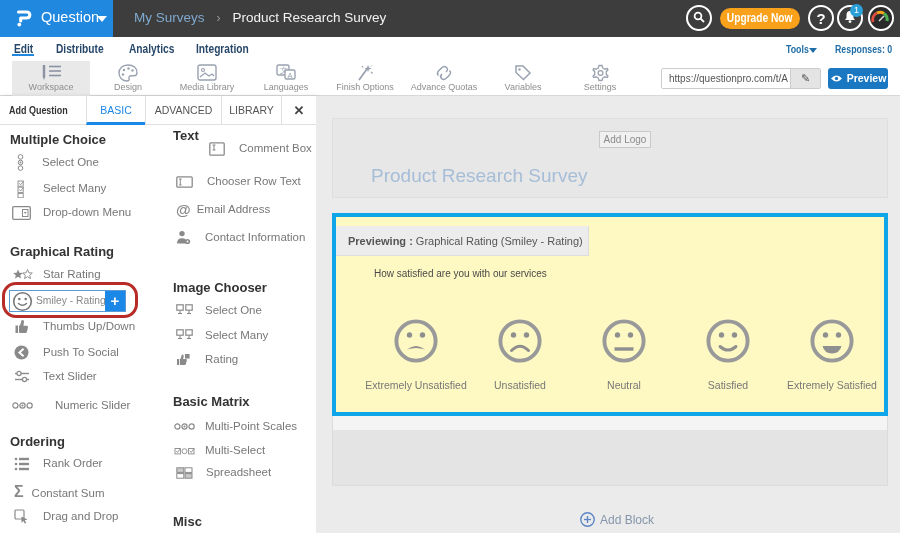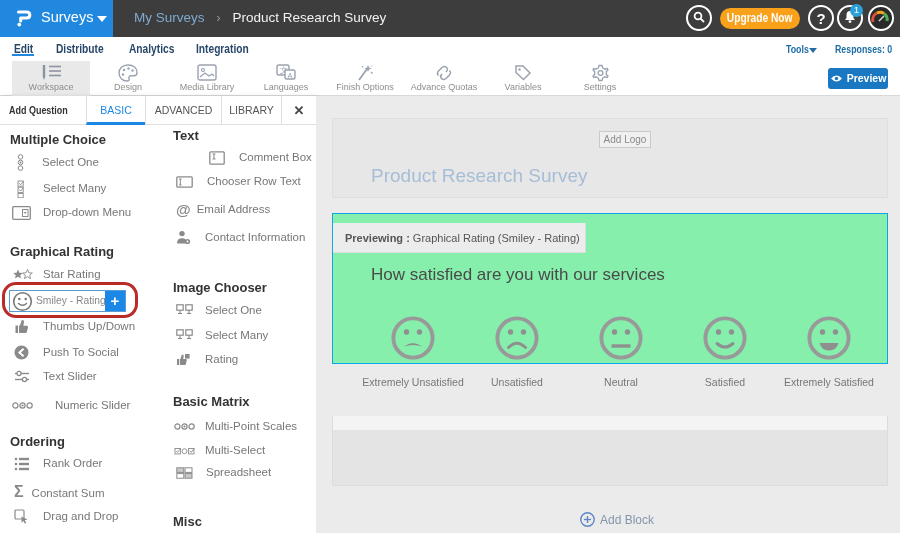--- a/index.html
+++ b/index.html
@@ -49,39 +49,39 @@
 .plusbtn { position:absolute; right:0; top:0; width:20px; height:20px; background:#1b87e6; color:#fff; font-size:15px; font-weight:bold; text-align:center; line-height:19px; }
 .shead { position:absolute; font-size:13px; font-weight:bold; color:#333; white-space:nowrap; }
 .sitem { position:absolute; font-size:11.5px; color:#777; white-space:nowrap; }
 .sitem svg { vertical-align:middle; margin-right:8px; }
 
 
 .content { position:absolute; left:316px; top:96px; width:584px; height:437px; background:#ebebeb; }
 .hcard { position:absolute; left:16px; top:22px; width:556px; height:80px; background:#e7e7e7; border:1px solid #dedede; }
 .addlogo { position:absolute; left:266px; top:12px; width:52px; height:17px; border:1px solid #c9c9c9; background:#f0f0f0; font-size:10px; color:#8a8a8a; text-align:center; line-height:15px; }
 .htitle { position:absolute; left:38px; top:46px; font-size:19px; color:#a6bdd7; }
-.qcard { position:absolute; left:16px; top:117px; width:556px; height:151px; background:#86efac; border:1px solid #0ea5e9; }
+.qcard { position:absolute; left:16px; top:117px; width:556px; height:203px; background:#fef9c3; border:4px solid #0ea5e9; }
 .ptab { position:absolute; left:0px; top:9px; width:253px; height:30px; background:#ececec; border-right:1px solid #ddd; border-bottom:1px solid #ddd; font-size:11px; color:#555; line-height:30px; padding-left:12px; white-space:nowrap; }
-.qtext { position:absolute; left:38px; top:51px; font-size:17px; color:#4a4a4a; }
+.qtext { position:absolute; left:38px; top:51px; font-size:10px; color:#4a4a4a; }
 .smiley { position:absolute; top:102px; width:44px; height:44px; }
 .slabel { position:absolute; top:162px; font-size:10.5px; color:#777; text-align:center; width:130px; }
 .footblock { position:absolute; left:16px; top:320px; width:556px; height:70px; background:#e4e4e4; border:1px solid #dcdcdc; border-top:none; }
 .footstrip { position:absolute; left:0; top:0; width:100%; height:14px; background:#f4f4f4; }
 .addblock { position:absolute; left:0; width:584px; top:416px; text-align:center; text-indent:18px; font-size:12px; color:#8496ab; }
 </style>
 </head>
 <body>
 
 <div class="topbar">
   <div class="logo">
     <svg style="position:absolute;left:16px;top:8px" width="18" height="21" viewBox="0 0 18 21">
       <path d="M2.5 4 L10.5 4 Q13.8 4 13.8 7 Q13.8 10 10.5 10 L4.7 10 L4.7 13" fill="none" stroke="#fff" stroke-width="3.1" stroke-linecap="round" stroke-linejoin="round"></path>
       <circle cx="3.3" cy="16.6" r="1.9" fill="#fff"></circle>
     </svg>
-    <span class="ptxt">Surveys</span>
+    <span class="ptxt">Question</span>
     <div class="caret-w"></div>
   </div>
   <div class="crumb">My Surveys<span class="sep">›</span><span class="cur">Product Research Survey</span></div>
   <div class="circbtn" style="left:686px;">
     <svg width="12" height="12" viewBox="0 0 12 12" style="margin-top:4px">
         <circle cx="5" cy="5" r="3.4" fill="none" stroke="#fff" stroke-width="1.8"></circle>
         <line x1="7.6" y1="7.6" x2="11" y2="11" stroke="#fff" stroke-width="1.8"></line>
       </svg>
   </div>
   <div class="upgrade"><span style="display:inline-block;transform:scaleX(0.85);transform-origin:center;white-space:nowrap;">Upgrade Now</span></div>
@@ -176,20 +176,21 @@
       </svg>
     <div class="lbl">Variables</div>
   </div>
   <div class="tool" style="left:563px; width:74px;">
     <svg width="19" height="19" viewBox="0 0 19 19">
         <path d="M9.5 1.5 L11 1.5 L11.7 4 A6 6 0 0 1 13.8 5.2 L16.3 4.5 L17 5.8 L15.2 7.7 A6 6 0 0 1 15.2 10.3 L17 12.2 L16.3 13.5 L13.8 12.8 A6 6 0 0 1 11.7 14 L11 16.5 L9.5 16.5 L8 16.5 L7.3 14 A6 6 0 0 1 5.2 12.8 L2.7 13.5 L2 12.2 L3.8 10.3 A6 6 0 0 1 3.8 7.7 L2 5.8 L2.7 4.5 L5.2 5.2 A6 6 0 0 1 7.3 4 L8 1.5 Z" fill="none" stroke="#9aa2b0" stroke-width="1.3"></path>
         <circle cx="9.5" cy="9" r="2.4" fill="none" stroke="#9aa2b0" stroke-width="1.3"></circle>
       </svg>
     <div class="lbl">Settings</div>
   </div>
+  <div class="urlbox">https://questionpro.com/t/A<div class="pencilbox">✎</div></div>
   <div class="previewbtn"><svg width="13" height="9" viewBox="0 0 13 9" style="vertical-align:-1px;margin-right:4px">
         <path d="M1 4.5 Q6.5 -1.5 12 4.5 Q6.5 10.5 1 4.5 Z" fill="#fff"></path>
         <circle cx="6.5" cy="4.5" r="1.7" fill="#1a78c2"></circle>
       </svg>Preview</div>
 </div>
 
 <div class="sidebar">
   <div class="ptabs">
     <span class="aq">Add Question</span>
     <div class="tab on" style="left:86px; width:59px;">BASIC</div>
@@ -263,21 +264,21 @@
           <rect x="5" y="10.8" width="10" height="2.4" fill="#8a8a8a"></rect>
         </svg><span style="margin-left:6px">Rank Order</span></div>
     <div class="sitem" style="left:14px; top:387px;"><span style="font-size:16px;font-weight:bold;color:#8a8a8a;">Σ</span><span style="margin-left:8px">Constant Sum</span></div>
     <div class="sitem" style="left:14px; top:413px;"><svg width="15" height="15" viewBox="0 0 15 15">
           <rect x="1" y="1" width="9" height="9" rx="1" fill="none" stroke="#8a8a8a" stroke-width="1.2"></rect>
           <path d="M7.5 7.5 L13.5 10.5 L10.8 11.3 L12.3 14 L10.8 14.6 L9.4 11.9 L7.5 13.7 Z" fill="#8a8a8a"></path>
         </svg><span style="margin-left:6px">Drag and Drop</span></div>
   </div>
   <div id="col2">
     <div class="shead" style="left:173px; top:32px;">Text</div>
-    <div class="sitem" style="left:176px; top:55px;padding-left:33px;"><svg width="16" height="14" viewBox="0 0 16 14">
+    <div class="sitem" style="left:176px; top:46px;padding-left:33px;"><svg width="16" height="14" viewBox="0 0 16 14">
           <rect x="0.8" y="0.8" width="14.4" height="12.4" rx="1" fill="none" stroke="#8a8a8a" stroke-width="1.3"></rect>
           <path d="M3.5 3 L6.5 3 M5 3 L5 8 M3.5 8 L6.5 8" stroke="#8a8a8a" stroke-width="1.1" fill="none"></path>
         </svg><span style="margin-left:6px">Comment Box</span></div>
     <div class="sitem" style="left:176px; top:79px;"><svg width="17" height="12" viewBox="0 0 17 12">
           <rect x="0.8" y="0.8" width="15.4" height="10.4" rx="1" fill="none" stroke="#8a8a8a" stroke-width="1.3"></rect>
           <path d="M3 3 L5.6 3 M4.3 3 L4.3 9 M3 9 L5.6 9" stroke="#8a8a8a" stroke-width="1" fill="none"></path>
         </svg><span style="margin-left:6px">Chooser Row Text</span></div>
     <div class="sitem" style="left:176px; top:105px;"><span style="font-size:15px;font-weight:bold;color:#8a8a8a;">@</span><span style="margin-left:6px;vertical-align:2px;">Email Address</span></div>
     <div class="sitem" style="left:176px; top:134px;"><svg width="15" height="15" viewBox="0 0 15 15">
           <circle cx="6" cy="3.6" r="2.7" fill="#8a8a8a"></circle>

